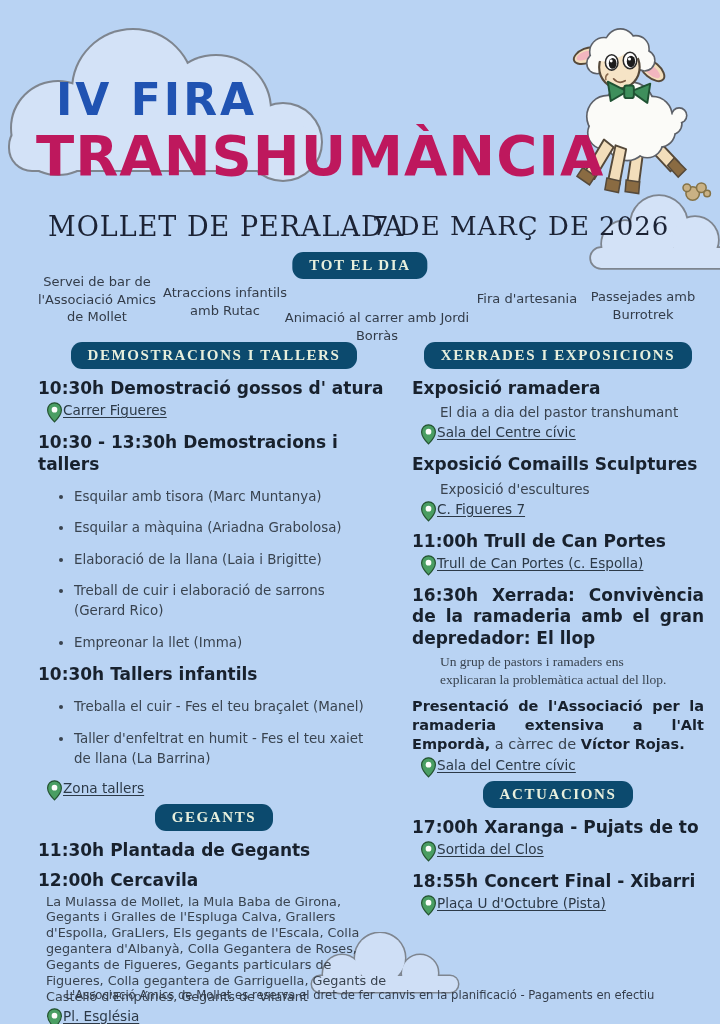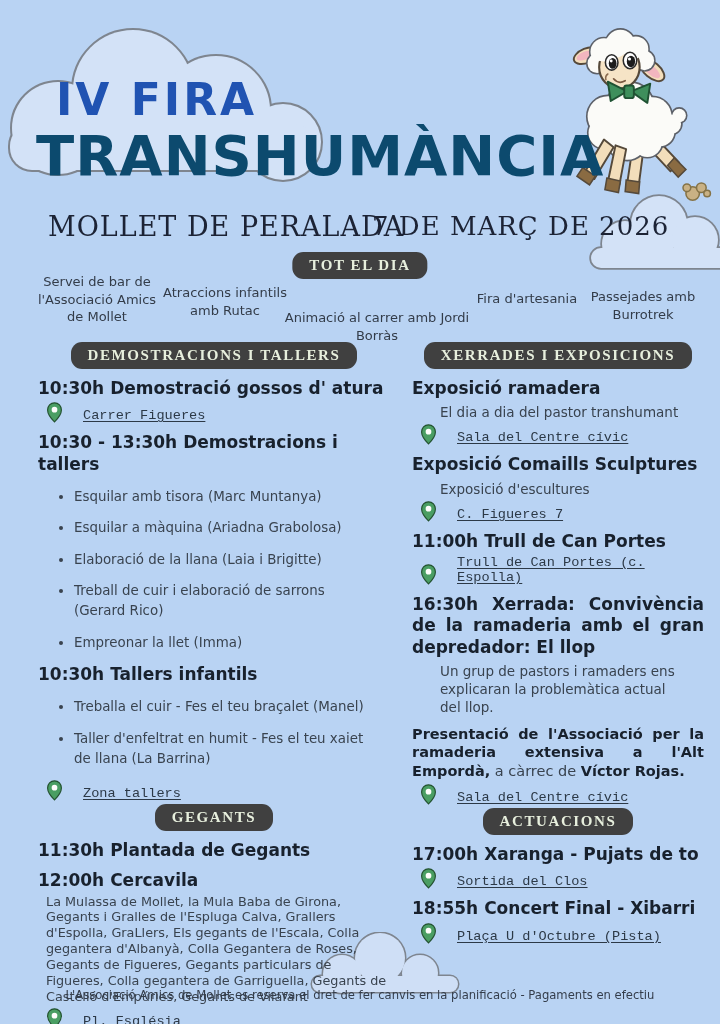--- a/index.html
+++ b/index.html
@@ -12,33 +12,33 @@
   svg.decor{position:absolute;}
   
   .title1{
     position:absolute; left:56px; top:78px;
     font:800 44px/1 "DejaVu Sans",sans-serif;
     color:#2053b2; letter-spacing:3px;
   }
   .title2{
     position:absolute; left:36px; top:128px;
     font:800 56px/1 "DejaVu Sans",sans-serif;
-    color:#0c4a6e; letter-spacing:1px;
+    color:#be185d; letter-spacing:1px;
   }
   .subtitle, .date{
     position:absolute; top:212px;
     font:400 27px/1.1 "DejaVu Serif","Liberation Serif",serif;
     color:#1c2335; letter-spacing:1px;
   }
   .subtitle{left:48px;}
   .date{left:372px; font-size:26px;}
   
   .badge{
     display:block; width:max-content;
-    background:#404040; color:#e7efdd;
+    background:#0c4a6e; color:#e7efdd;
     font:600 15px/1.2 "Liberation Serif","DejaVu Serif",serif;
     letter-spacing:1.6px; border-radius:11px;
     padding:4px 17px 5px; margin:0 auto 6px;
   }
   .badge-top{position:absolute; left:50%; top:252px; transform:translateX(-50%); margin:0;}
   
   .allday-item{
     position:absolute; font-size:13px; line-height:1.35;
     color:#333c49; text-align:center;
   }
@@ -52,21 +52,21 @@
   }
   .col h4.just{text-align:justify; text-align-last:left;}
   .col ul{margin:3px 0 4px; padding-left:24px;}
   .col li{font-size:13.4px; line-height:1.46; color:#39434f; margin:12px;}
   .sub{margin:4px 0 1px 28px; font-size:13.5px; line-height:1.35; color:#39434f;}
   .desc{margin:2px 0 2px 8px; font-size:12.8px; line-height:1.24; color:#39434f;}
   .mixed{margin:8px 0 2px; font-size:14.5px; line-height:1.3; color:#39434f;
          text-align:justify; text-align-last:left;}
   .mixed b{color:#18212d;}
   .plain{margin:2px 0 1px; font-size:13.8px; line-height:1.35; color:#39434f;}
-  .loc{display:flex; align-items:flex-end; gap:20px; margin:3px 0 3px 8px;font-family:Liberation Mono, monospace;}
+  .loc{display:flex; align-items:flex-start; gap:0; margin:3px 0 3px 8px;}
   .loc a{
     font-size:13.6px; color:#2c3947; text-decoration:underline;
     text-underline-offset:2px; cursor:pointer;
   }
   .pin{display:inline-flex; flex:0 0 auto;}
   
   .footer{
     position:absolute; left:0; top:988px; width:100%;
     text-align:center; font-size:11.6px; color:#343d4b;
   }
@@ -321,21 +321,21 @@
       <span class="pin">
         <svg width="17" height="21" viewBox="0 0 20 25">
             <path d="M10 1C5.3 1 1.8 4.6 1.8 9.4c0 6 8.2 14.3 8.2 14.3s8.2-8.3 8.2-14.3C18.2 4.6 14.7 1 10 1z" fill="#4a9e63" stroke="#23512f" stroke-width="1.4"></path>
             <circle cx="10" cy="9.2" r="3.4" fill="#fdfdfb"></circle>
           </svg>
       </span>
       <a>Trull de Can Portes (c. Espolla)</a>
     </div>
 
     <h4 class="just">16:30h Xerrada: Convivència de la ramaderia amb el gran depredador: El llop</h4>
-    <div class="sub" style="max-width:240px;">Un grup de pastors i ramaders ens explicaran la problemàtica actual del llop.</div>
+    <div class="sub" style="max-width:240px;font-family:Liberation Serif, serif;">Un grup de pastors i ramaders ens explicaran la problemàtica actual del llop.</div>
 
     <p class="mixed"><b>Presentació de l'Associació per la ramaderia extensiva a l'Alt Empordà,</b><span> a càrrec de </span><b>Víctor Rojas.</b></p>
     <div class="loc">
       <span class="pin">
         <svg width="17" height="21" viewBox="0 0 20 25">
             <path d="M10 1C5.3 1 1.8 4.6 1.8 9.4c0 6 8.2 14.3 8.2 14.3s8.2-8.3 8.2-14.3C18.2 4.6 14.7 1 10 1z" fill="#4a9e63" stroke="#23512f" stroke-width="1.4"></path>
             <circle cx="10" cy="9.2" r="3.4" fill="#fdfdfb"></circle>
           </svg>
       </span>
       <a>Sala del Centre cívic</a>

